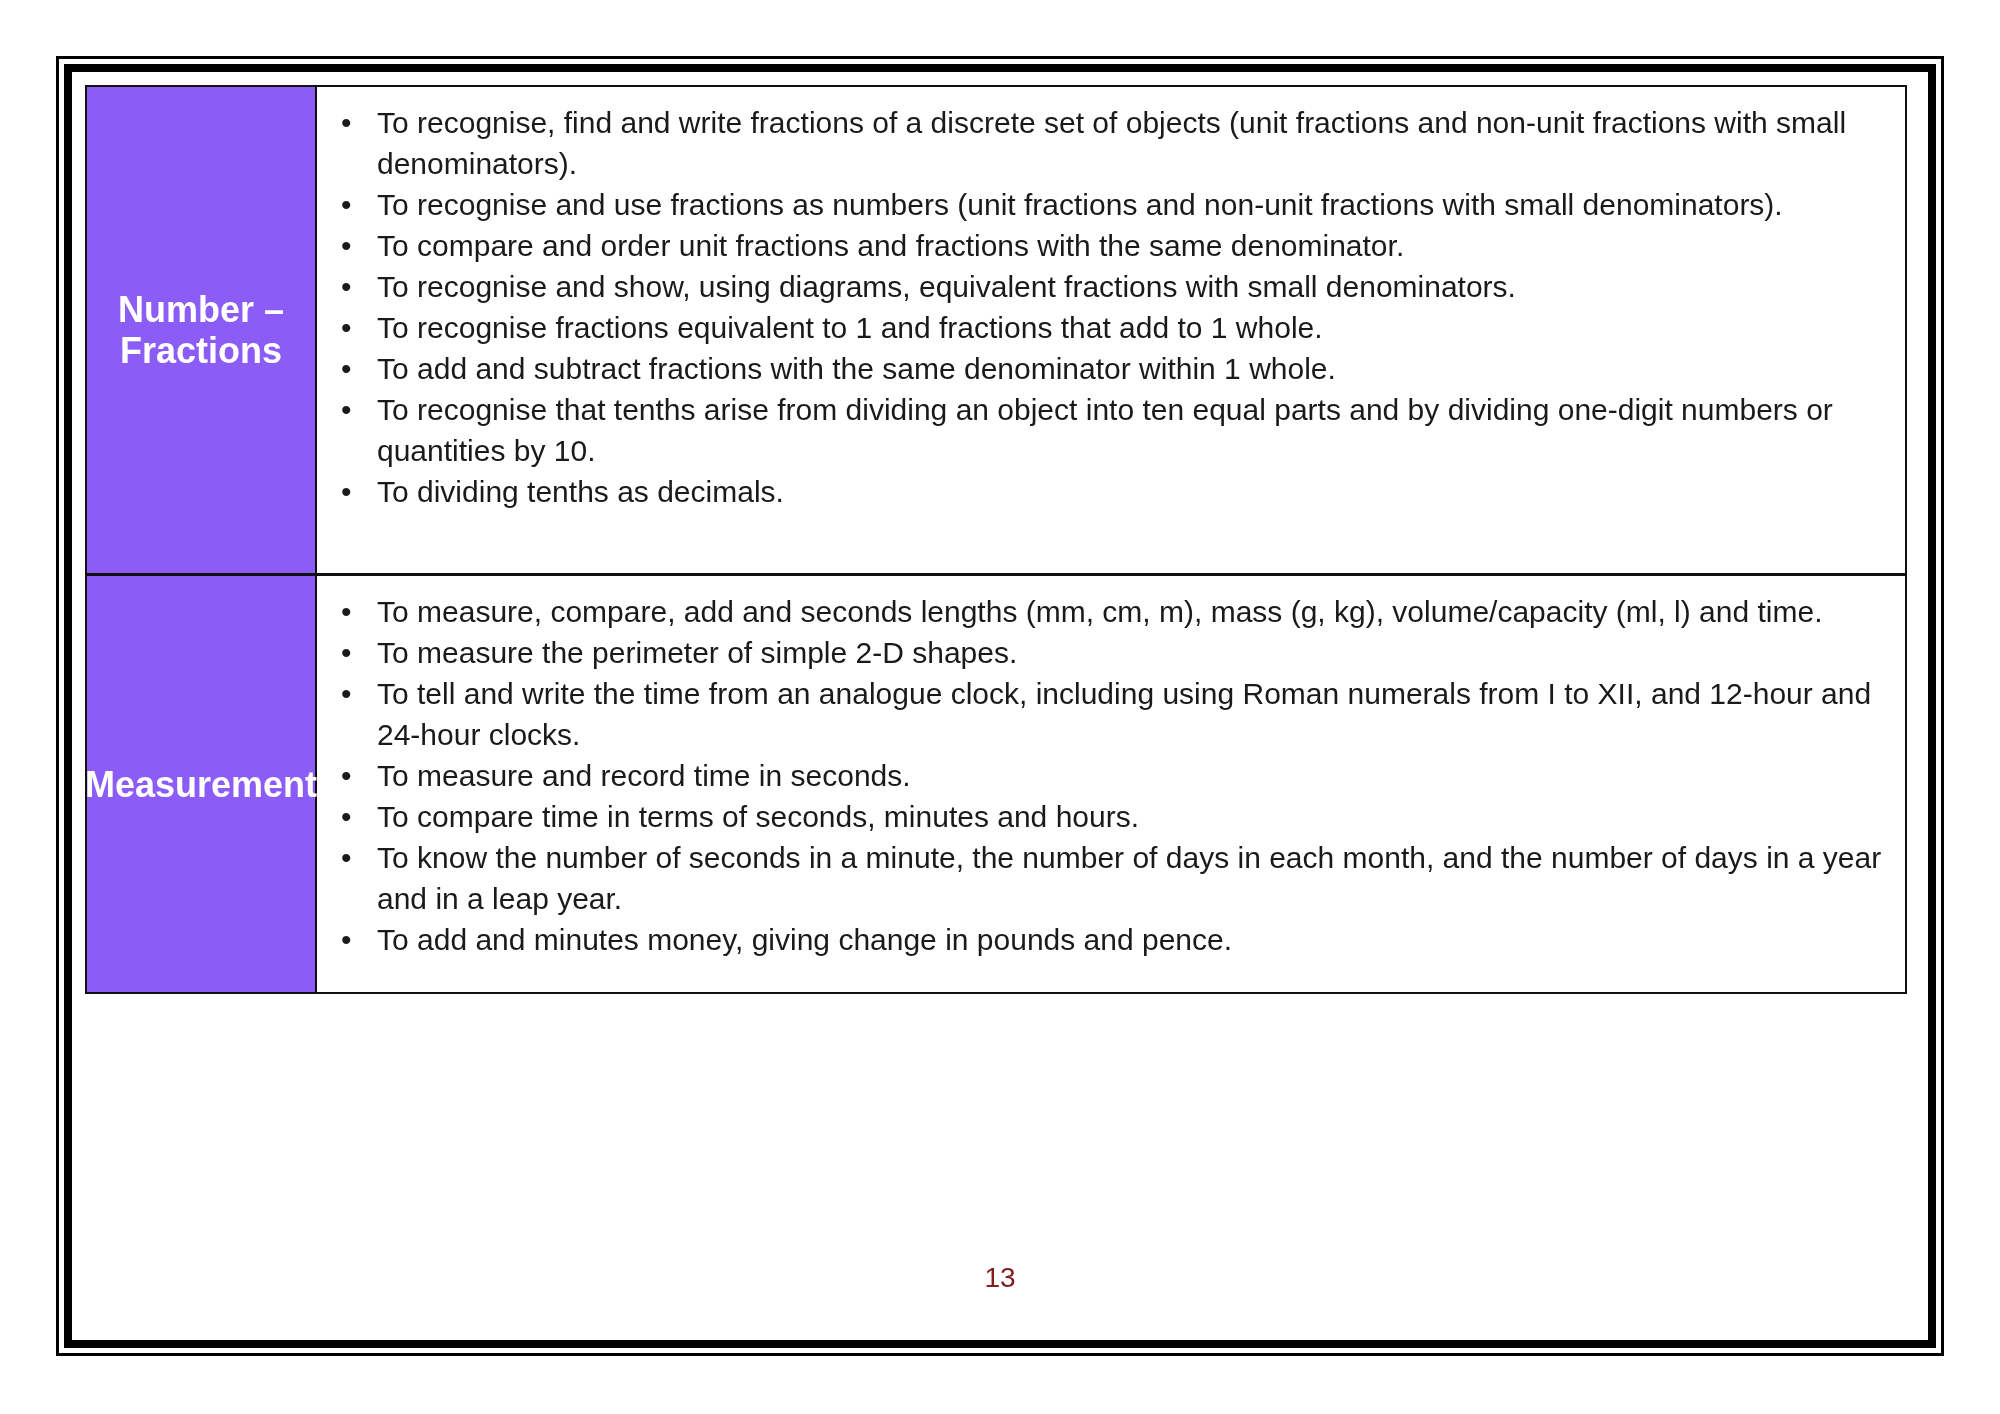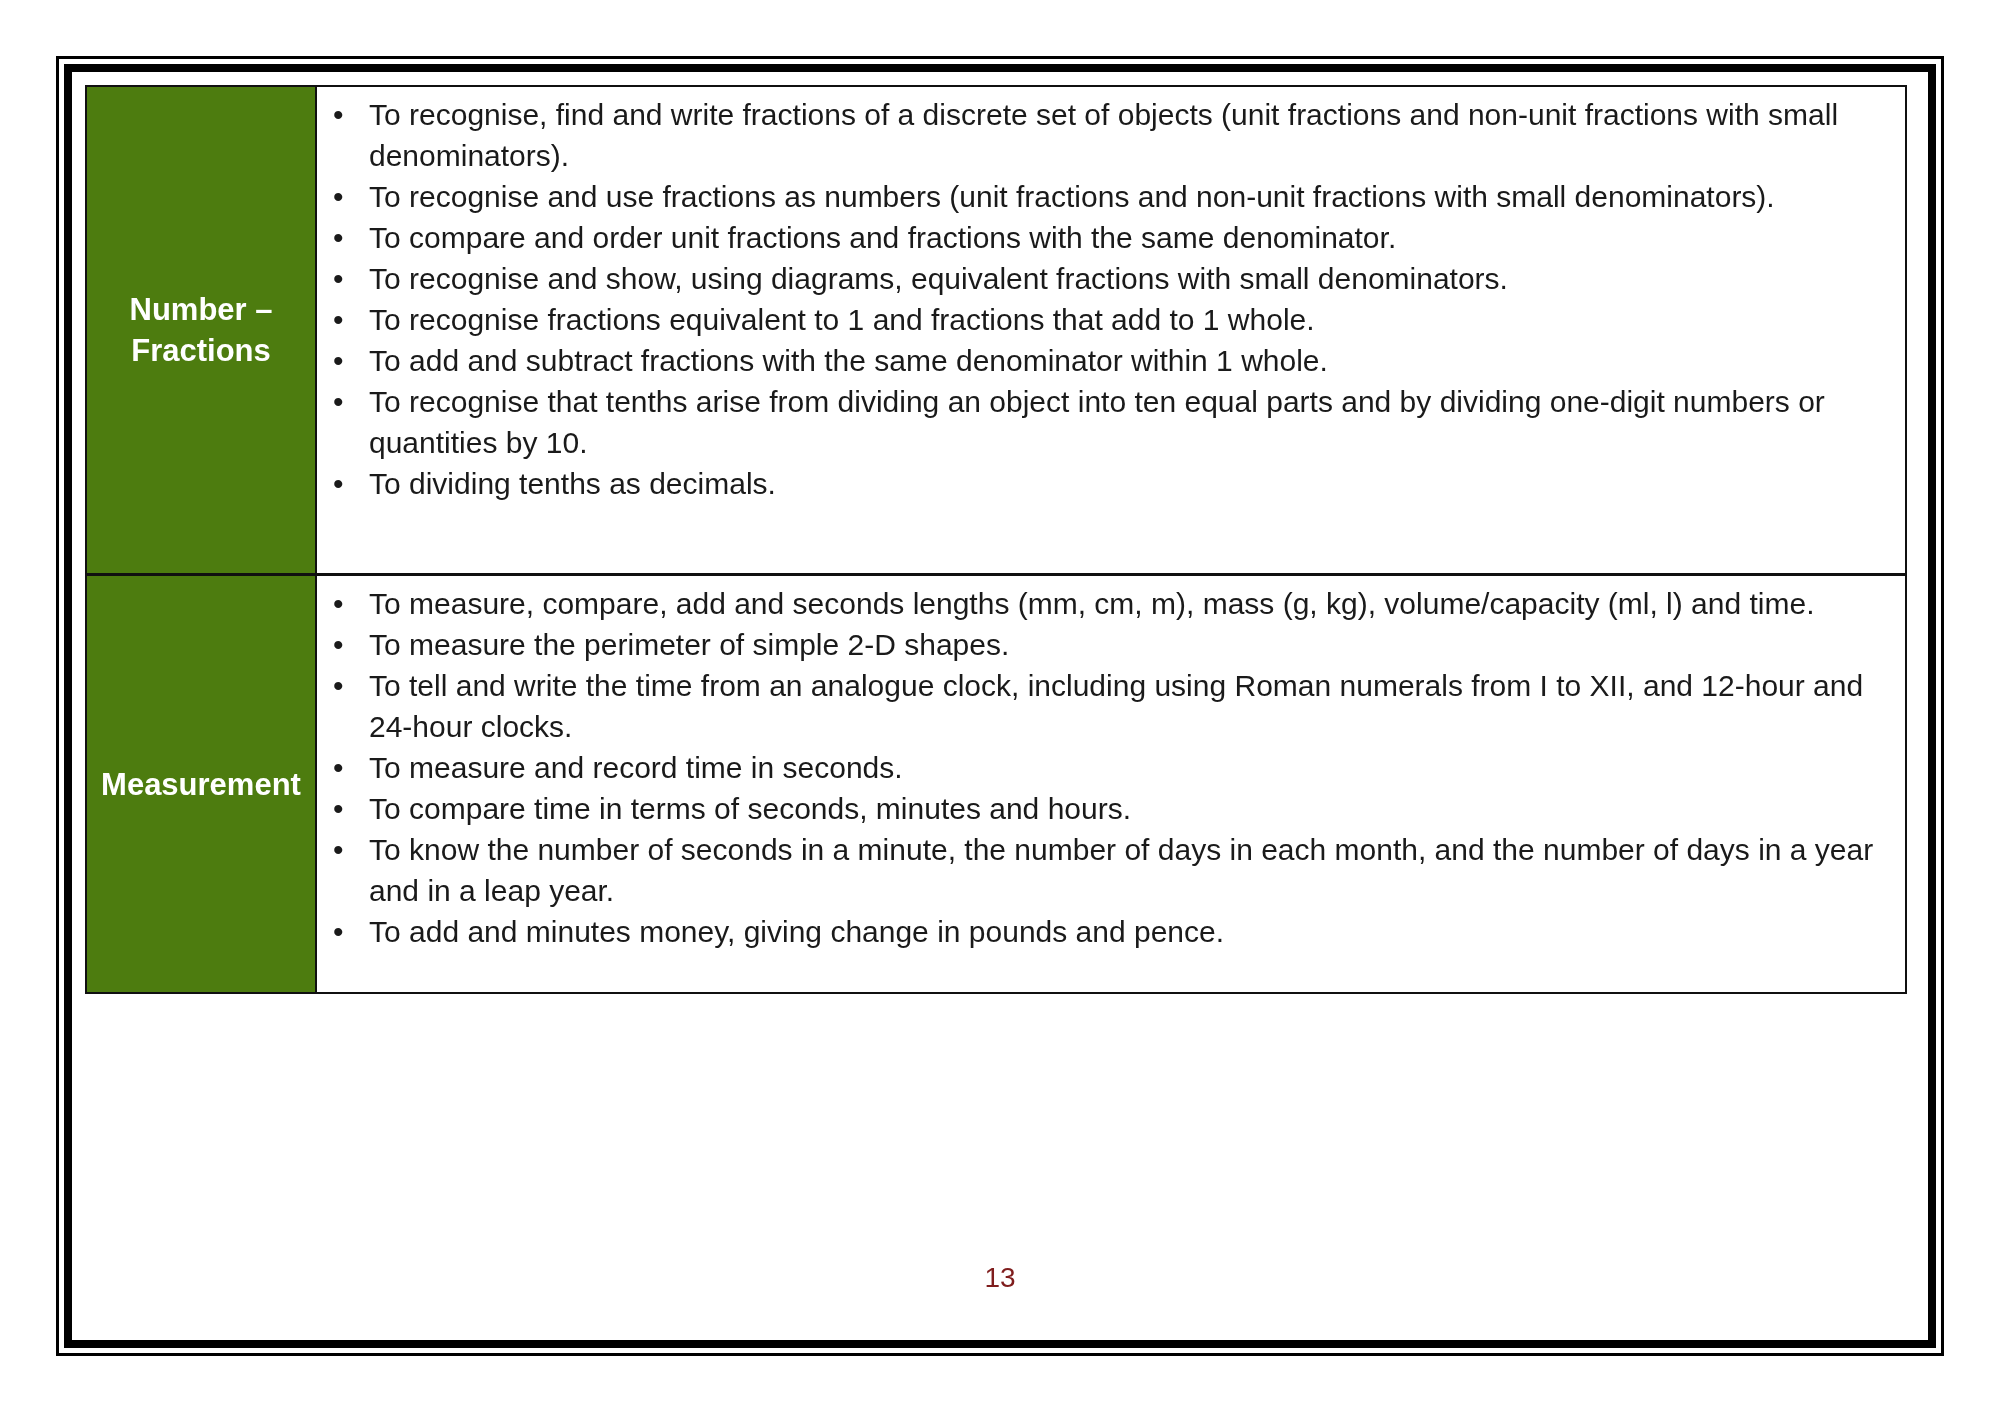--- a/index.html
+++ b/index.html
@@ -42,40 +42,40 @@
   }
   .trow + .trow {
     border-top: 3px solid #101010;
   }
   .trow.row-fractions   { min-height: 486px; }
   .trow.row-measurement { min-height: 416px; }
 
   .header-cell {
     width: 230px;
     min-width: 230px;
-    background: #4d7c0f;
+    background: #8b5cf6;
     border-right: 2px solid #101010;
     display: flex;
     align-items: center;
     justify-content: center;
     text-align: center;
     color: #ffffff;
     font-weight: bold;
-    font-size: 31px;
+    font-size: 36px;
     line-height: 41px;
     padding: 4px 2px;
     box-sizing: border-box;
   }
   .body-cell {
     flex: 1;
     padding: 7px 12px 7px 0;
     box-sizing: border-box;
   }
   ul.objectives {
-    margin: 0;
+    margin: 8px;
     padding: 0;
     list-style: none;
   }
   ul.objectives li {
     position: relative;
     padding-left: 52px;
     font-size: 30px;
     line-height: 41px;
     color: #1a1a1a;
   }

